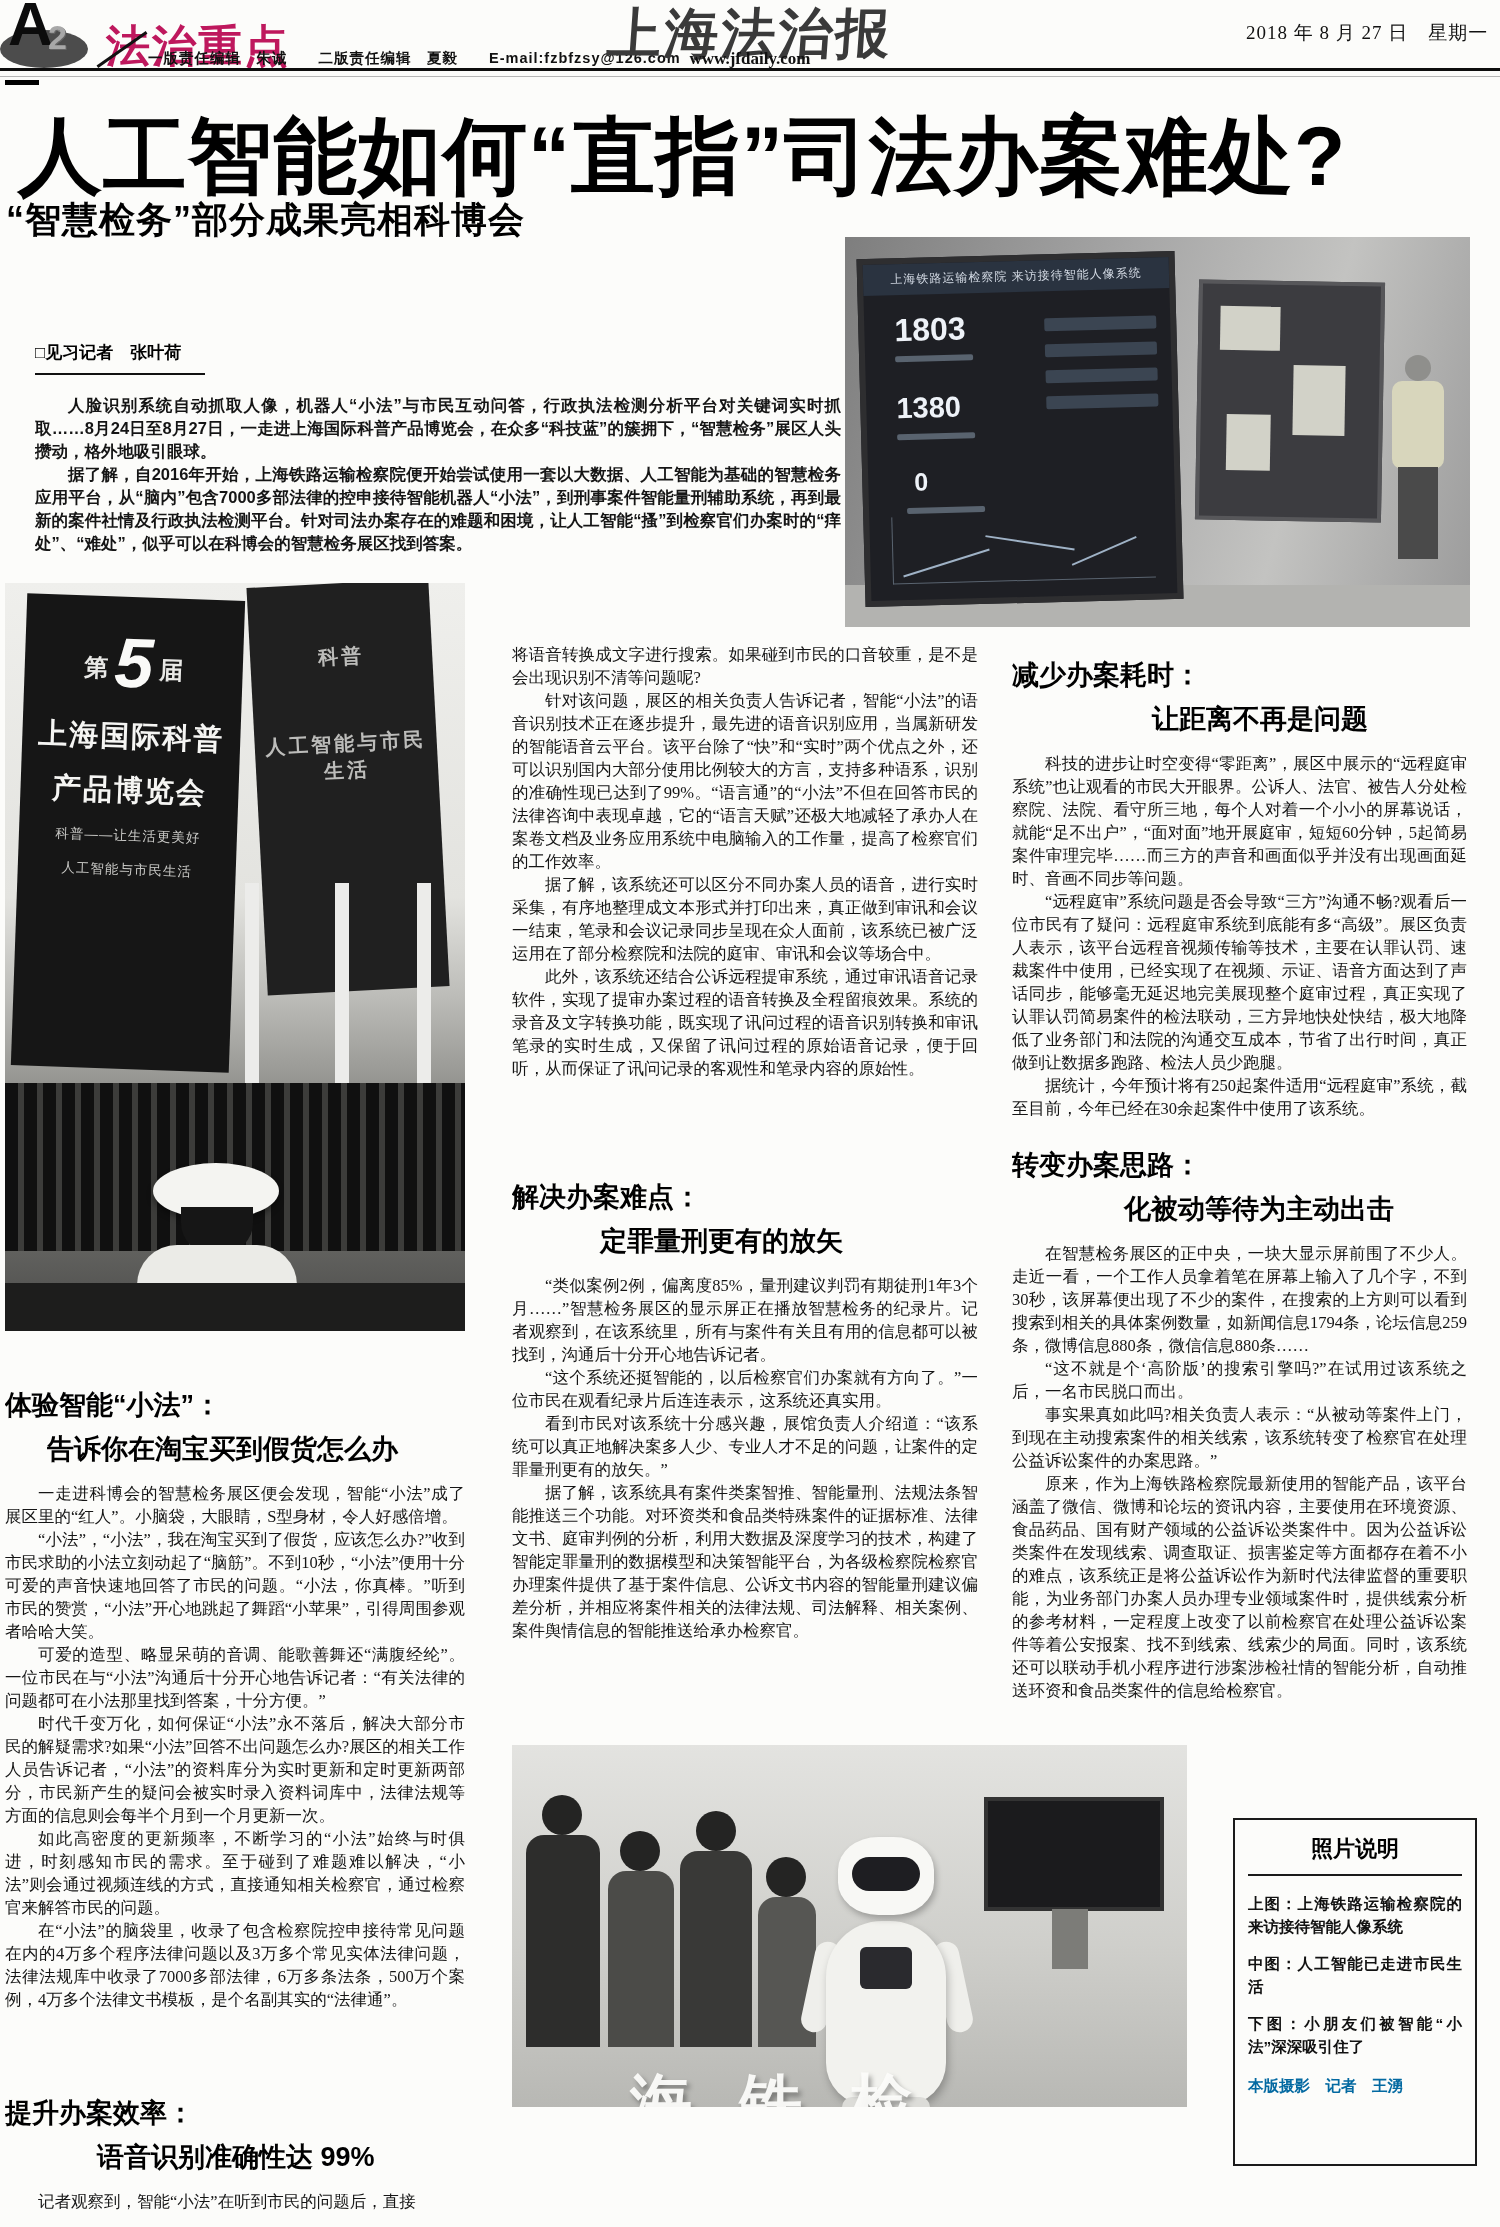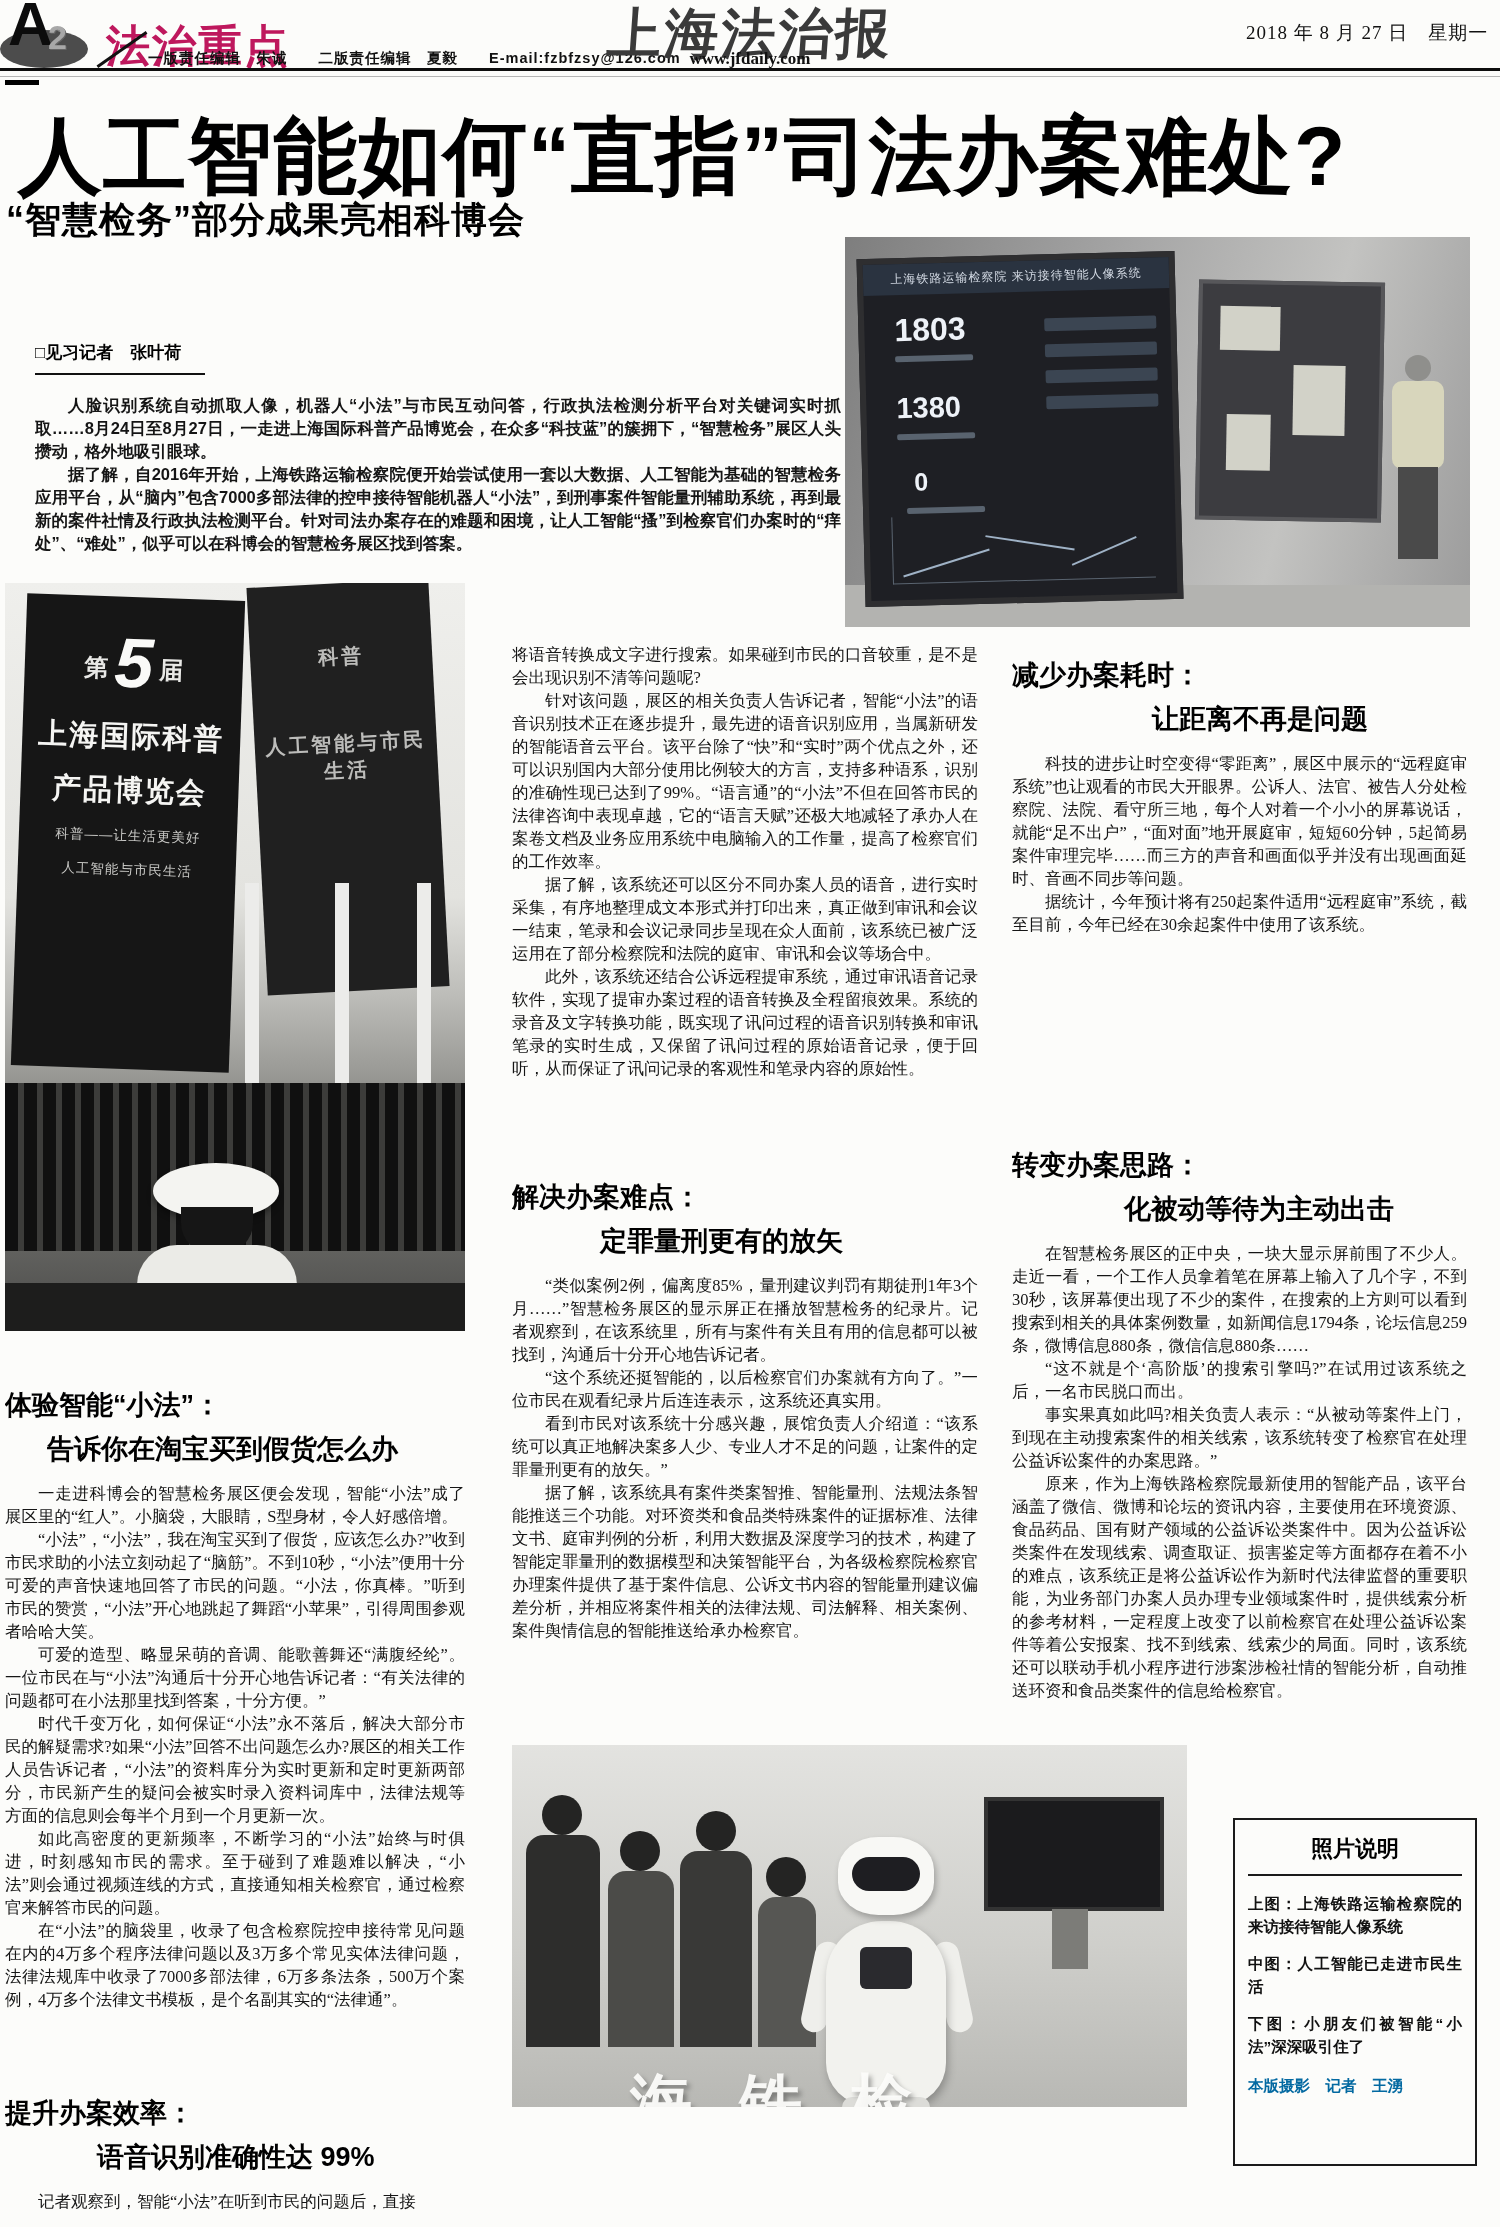--- a/index.html
+++ b/index.html
@@ -280,20 +280,21 @@
         <p class="para">看到市民对该系统十分感兴趣，展馆负责人介绍道：“该系统可以真正地解决案多人少、专业人才不足的问题，让案件的定罪量刑更有的放矢。”</p>
         <p class="para">据了解，该系统具有案件类案智推、智能量刑、法规法条智能推送三个功能。对环资类和食品类特殊案件的证据标准、法律文书、庭审判例的分析，利用大数据及深度学习的技术，构建了智能定罪量刑的数据模型和决策智能平台，为各级检察院检察官办理案件提供了基于案件信息、公诉文书内容的智能量刑建议偏差分析，并相应将案件相关的法律法规、司法解释、相关案例、案件舆情信息的智能推送给承办检察官。</p>
       </div>
   </div>
 
   <div class="sec c3s1">
     <div class="sec-t1">减少办案耗时：</div>
     <div class="sec-t2">让距离不再是问题</div>
     <div>
         <p class="para">科技的进步让时空变得“零距离”，展区中展示的“远程庭审系统”也让观看的市民大开眼界。公诉人、法官、被告人分处检察院、法院、看守所三地，每个人对着一个小小的屏幕说话，就能“足不出户”，“面对面”地开展庭审，短短60分钟，5起简易案件审理完毕……而三方的声音和画面似乎并没有出现画面延时、音画不同步等问题。</p>
+        <p class="para">“远程庭审”系统问题是否会导致“三方”沟通不畅?观看后一位市民有了疑问：远程庭审系统到底能有多“高级”。展区负责人表示，该平台远程音视频传输等技术，主要在认罪认罚、速裁案件中使用，已经实现了在视频、示证、语音方面达到了声话同步，能够毫无延迟地完美展现整个庭审过程，真正实现了认罪认罚简易案件的检法联动，三方异地快处快结，极大地降低了业务部门和法院的沟通交互成本，节省了出行时间，真正做到让数据多跑路、检法人员少跑腿。</p>
         <p class="para">据统计，今年预计将有250起案件适用“远程庭审”系统，截至目前，今年已经在30余起案件中使用了该系统。</p>
       </div>
   </div>
   <div class="sec c3s2">
     <div class="sec-t1">转变办案思路：</div>
     <div class="sec-t2">化被动等待为主动出击</div>
     <div>
         <p class="para">在智慧检务展区的正中央，一块大显示屏前围了不少人。走近一看，一个工作人员拿着笔在屏幕上输入了几个字，不到30秒，该屏幕便出现了不少的案件，在搜索的上方则可以看到搜索到相关的具体案例数量，如新闻信息1794条，论坛信息259条，微博信息880条，微信信息880条……</p>
         <p class="para">“这不就是个‘高阶版’的搜索引擎吗?”在试用过该系统之后，一名市民脱口而出。</p>
         <p class="para">事实果真如此吗?相关负责人表示：“从被动等案件上门，到现在主动搜索案件的相关线索，该系统转变了检察官在处理公益诉讼案件的办案思路。”</p>

